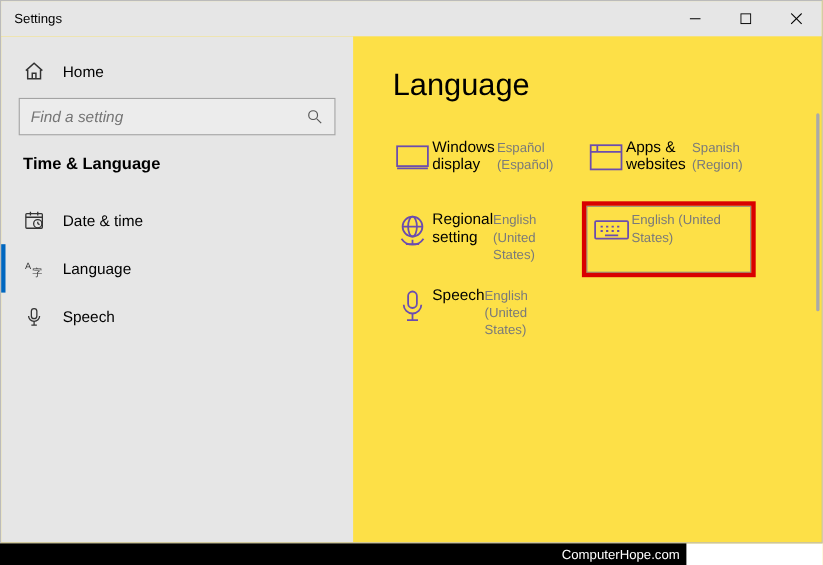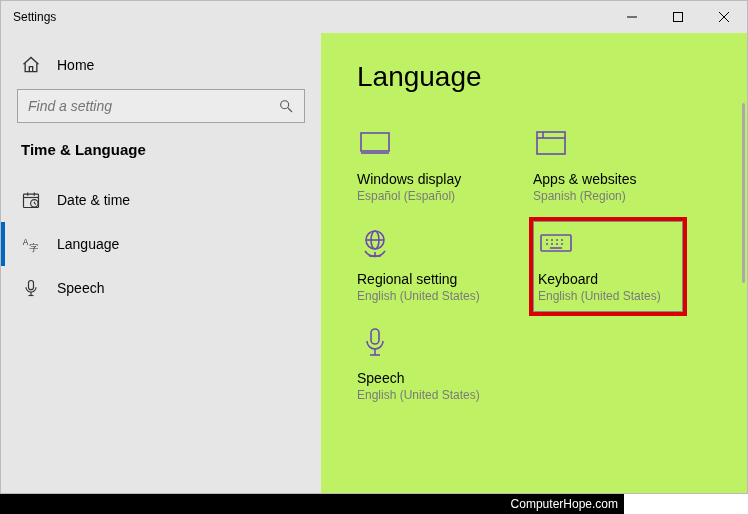--- a/index.html
+++ b/index.html
@@ -11,21 +11,21 @@
     width: 748px;
     height: 514px;
     overflow: hidden;
   }
   .window {
     width: 748px;
     height: 494px;
     border: 1px solid #bbb;
     display: flex;
     flex-direction: column;
-    background: #bef264;
+    background: #fde047;
   }
   .titlebar {
     height: 32px;
     display: flex;
     align-items: center;
     justify-content: space-between;
     background: #e6e6e6;
     padding-left: 12px;
   }
   .title-text { font-size: 12px; }
@@ -90,21 +90,21 @@
     overflow: hidden;
   }
   .page-title { font-size: 28px; font-weight: 400; margin-bottom: 28px; }
   .tiles {
     display: flex; flex-wrap: wrap;
     gap: 8px 26px;
     width: 350px;
   }
   .tile {
     width: 150px;
-    display: flex; flex-direction: column;
+    display: flex; 
     padding: 4px 0 8px 0;
   }
   .tile.selected {
     border: 1px solid #888;
     outline: 4px solid #d90000;
     padding: 3px 4px 7px 4px;
     width: 150px;
   }
   .tile-icon { width: 36px; height: 36px; color:#6b4caf; margin-bottom: 10px; }
   .tile-title { font-size: 14px; color:#000; }
@@ -260,21 +260,20 @@
                 <line x1="13" y1="15" x2="15" y2="15"></line>
                 <line x1="18" y1="15" x2="20" y2="15"></line>
                 <line x1="23" y1="15" x2="25" y2="15"></line>
                 <line x1="8" y1="19" x2="10" y2="19"></line>
                 <line x1="13" y1="19" x2="15" y2="19"></line>
                 <line x1="18" y1="19" x2="20" y2="19"></line>
                 <line x1="23" y1="19" x2="25" y2="19"></line>
                 <line x1="12" y1="23" x2="24" y2="23"></line>
               </svg>
           </span>
-          <div class="tile-title">Keyboard</div>
           <div class="tile-sub">English (United States)</div>
         </div>
 
         <div class="tile">
           <span class="tile-icon">
             <svg viewBox="0 0 36 36" width="36" height="36" fill="none" stroke="currentColor" stroke-width="1.6">
                 <rect x="14" y="5" width="8" height="15" rx="4"></rect>
                 <path d="M10 17a8 8 0 0 0 16 0"></path>
                 <line x1="18" y1="25" x2="18" y2="31"></line>
                 <line x1="13" y1="31" x2="23" y2="31"></line>

